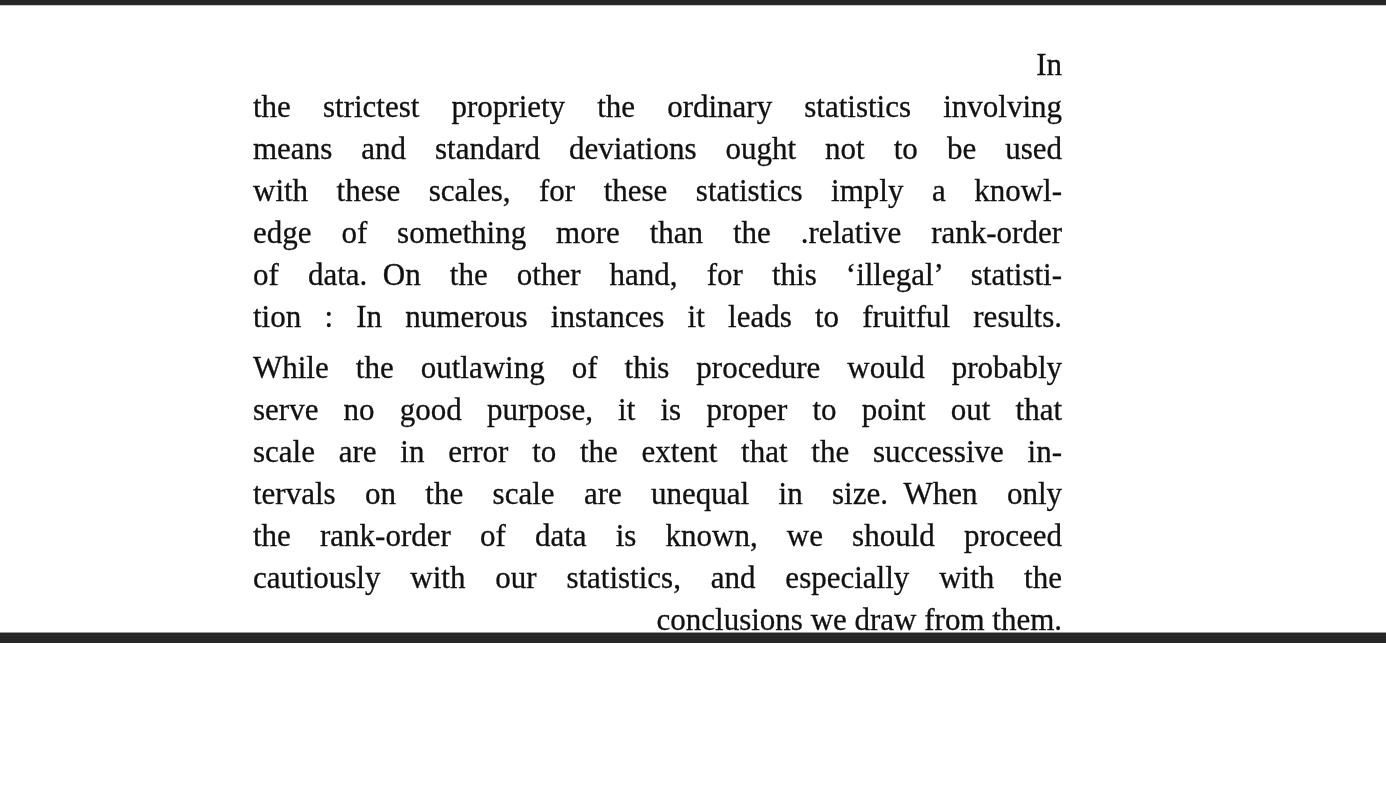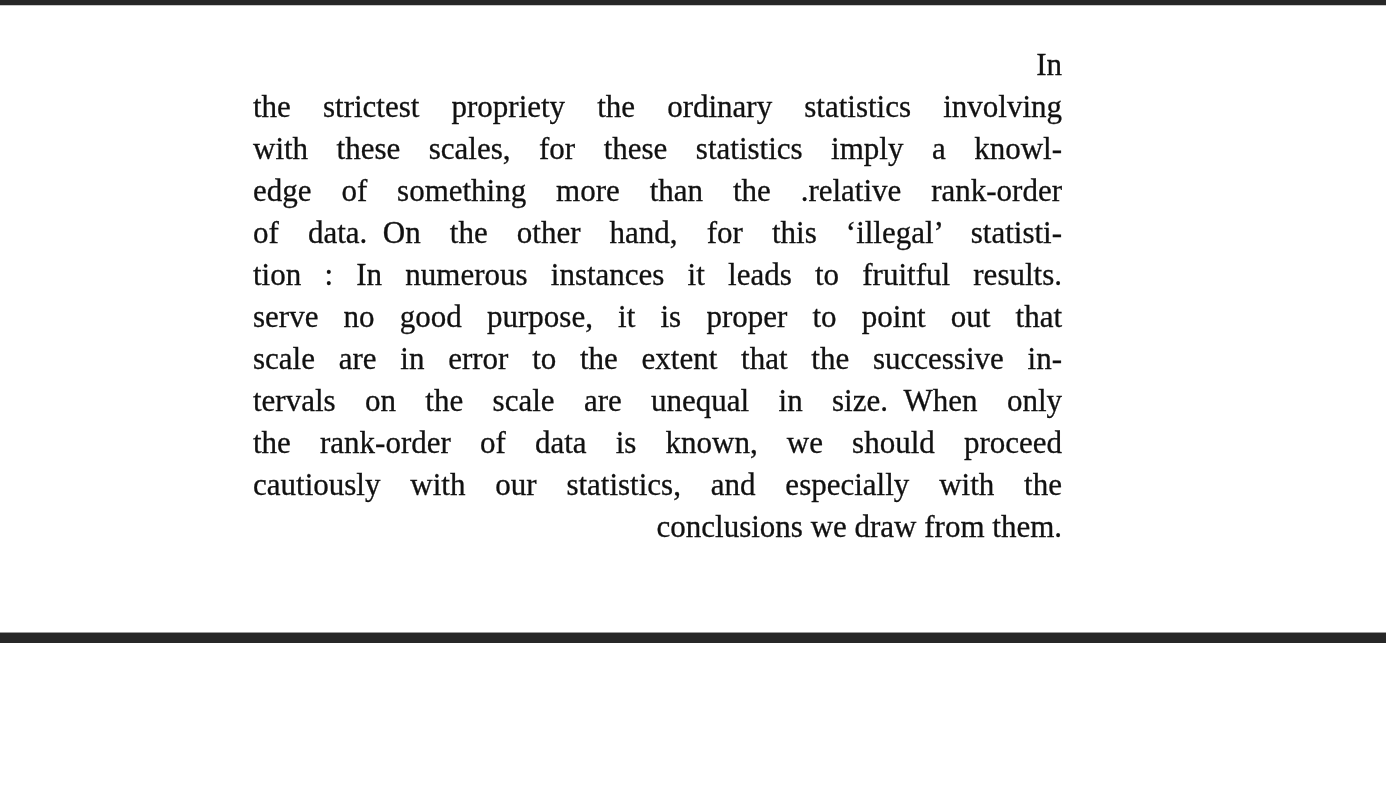--- a/index.html
+++ b/index.html
@@ -67,24 +67,26 @@
   }
 </style>
 </head>
 <body>
 
 <div class="stage" style="background: rgb(255, 255, 255);">
   <div class="bar top" style="background: rgb(39, 39, 39);"></div>
   <div class="excerpt" style="color: rgb(17, 17, 17);">
       <div class="line align-right">In</div>
       <div class="line align-justify">the strictest propriety the ordinary statistics involving</div>
+      <div class="line align-justify">means and standard deviations ought not to be used</div>
       <div class="line align-justify">with these scales, for these statistics imply a knowl-</div>
       <div class="line align-justify">edge of something more than the .relative rank-order</div>
       <div class="line align-justify">of data. On the other hand, for this ‘illegal’ statisti-</div>
       <div class="line align-justify">tion : In numerous instances it leads to fruitful results.</div>
+      <div class="line align-justify para-start">While the outlawing of this procedure would probably</div>
       <div class="line align-justify">serve no good purpose, it is proper to point out that</div>
       <div class="line align-justify">scale are in error to the extent that the successive in-</div>
       <div class="line align-justify">tervals on the scale are unequal in size. When only</div>
       <div class="line align-justify">the rank-order of data is known, we should proceed</div>
       <div class="line align-justify">cautiously with our statistics, and especially with the</div>
       <div class="line align-left">conclusions we draw from them.</div>
     </div>
   <div class="attribution" style="color: #0c4a6e;">Stevens, 1946</div>
   <div class="bar bottom" style="background: rgb(39, 39, 39);"></div>
 </div>

